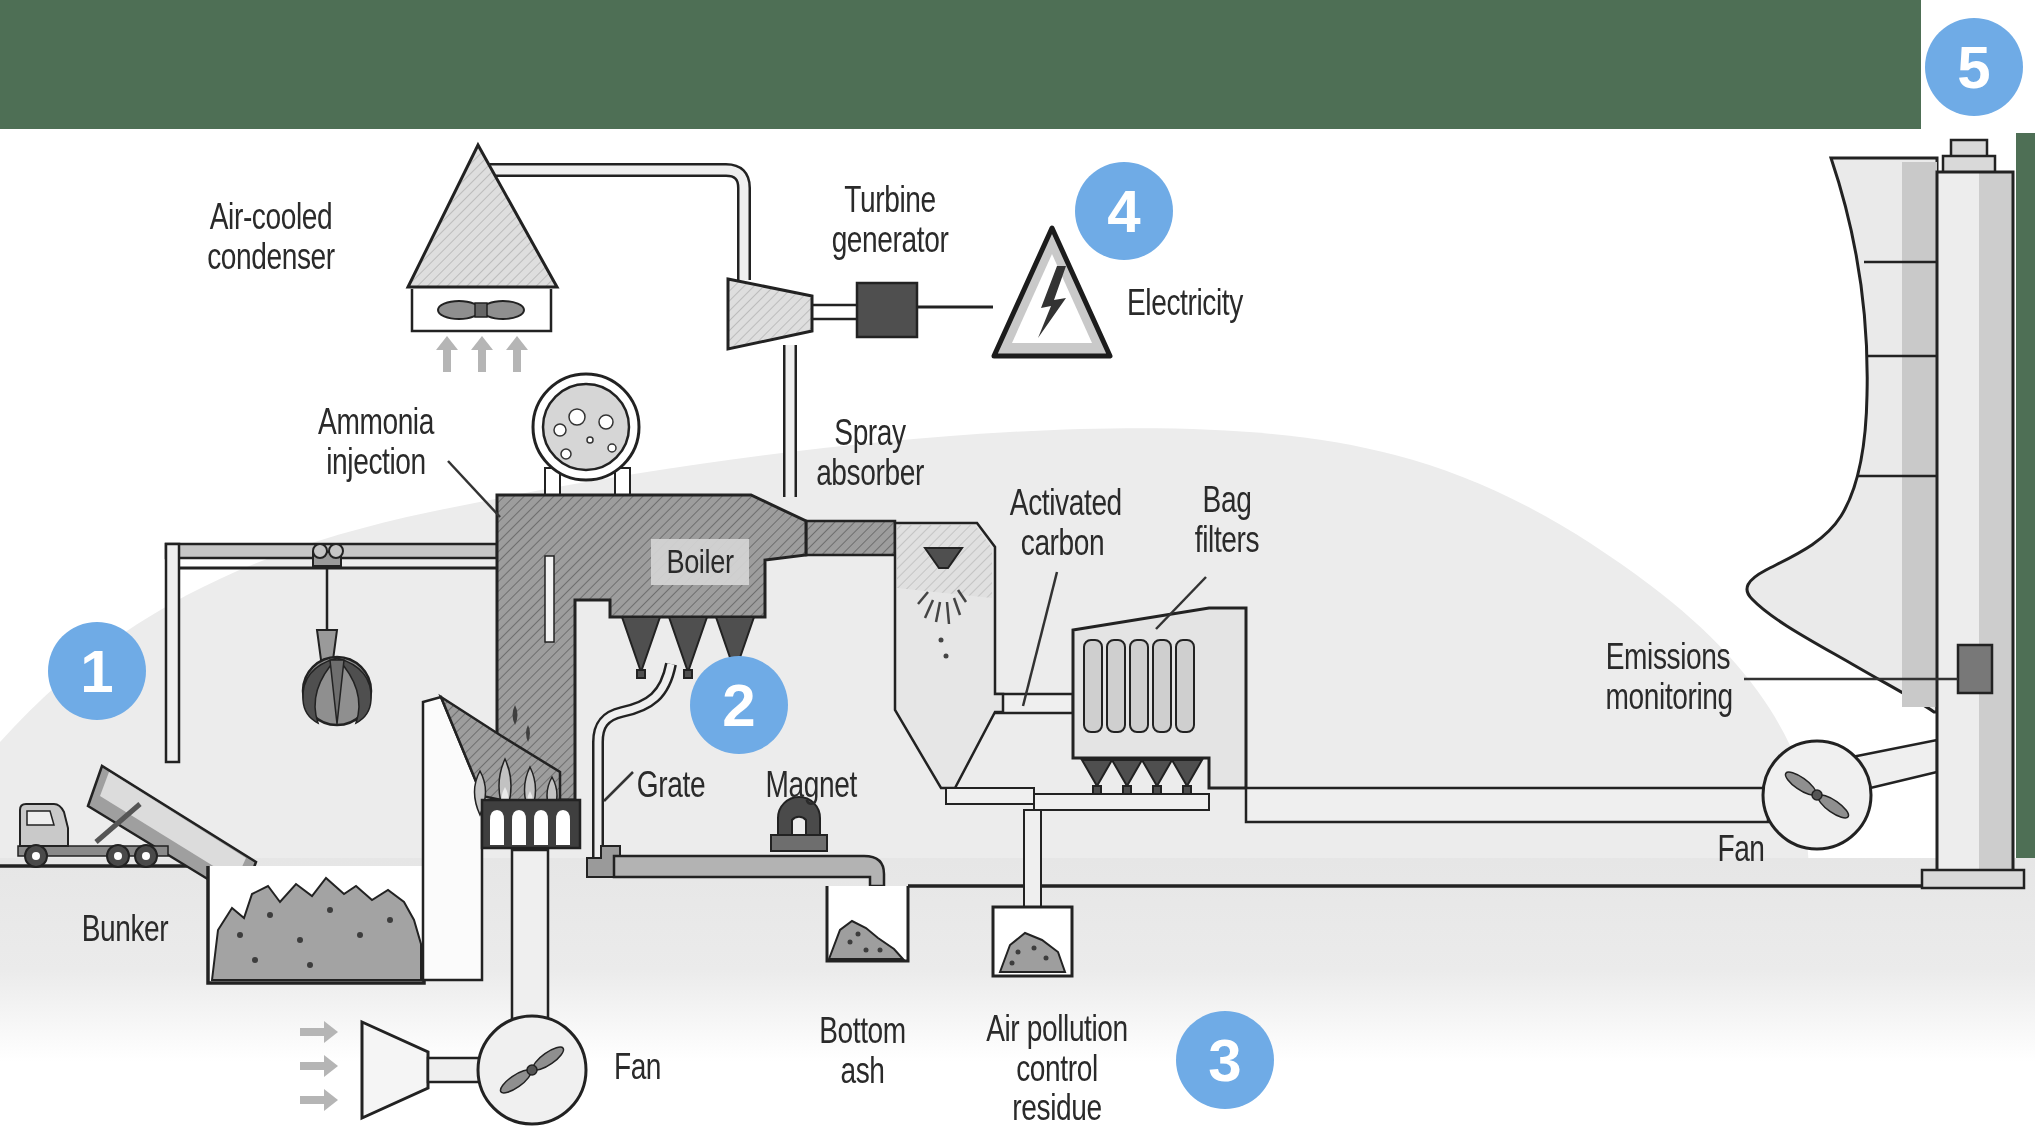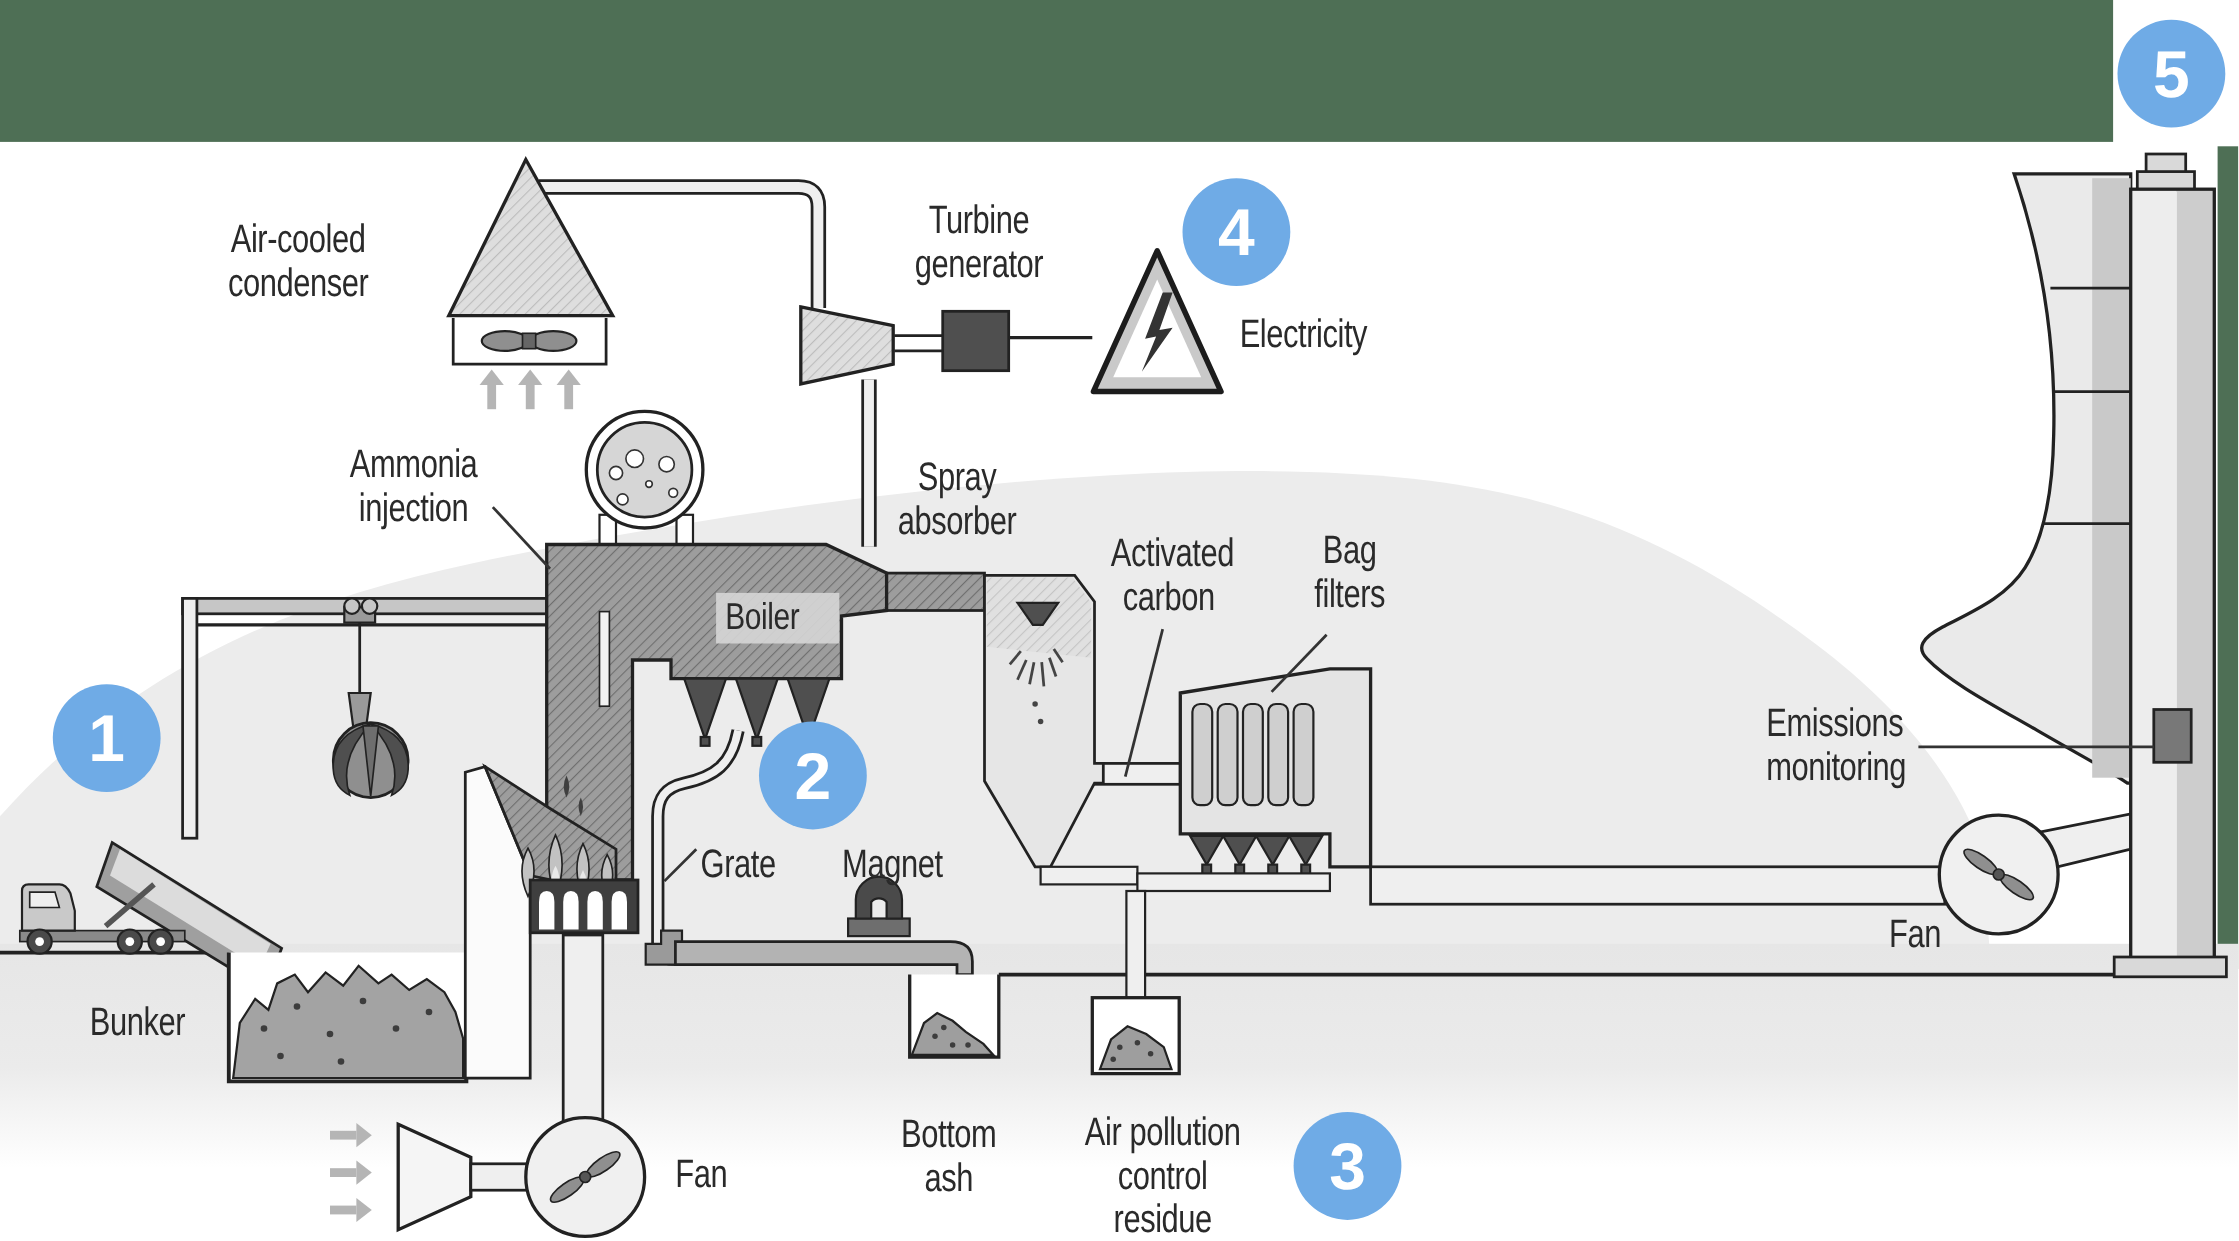--- a/index.html
+++ b/index.html
@@ -19,22 +19,22 @@
   .lbl-activated{left:995px;top:483px;width:135px;}
   .lbl-bag{left:1172px;top:480px;width:110px;}
   .lbl-emissions{left:1588px;top:637px;width:160px;}
   .lbl-grate{left:621px;top:765px;width:100px;}
   .lbl-magnet{left:754px;top:765px;width:105px;}
   .lbl-bunker{left:69px;top:909px;width:112px;}
   .lbl-bottomash{left:805px;top:1011px;width:115px;}
   .lbl-residue{left:954px;top:1009px;width:206px;}
   .lbl-fanleft{left:600px;top:1047px;width:75px;}
   .lbl-fanright{left:1706px;top:829px;width:70px;}
-  .lbl-boiler{left:651px;top:539px;width:112px;height:46px;background:rgba(214,214,214,.9);
-              display:flex;align-items:center;transform:none;}
+  .lbl-boiler{left:651px;top:539px;width:98px;height:46px;background:rgba(214,214,214,.9);
+              display:flex;align-items:center;justify-content:center;transform:none;}
   .lbl-boiler span{display:block;transform:scaleX(0.8);font-size:34px;color:#2a2a2a;}
   .callout{position:absolute;width:98px;height:98px;border-radius:50%;color:#fff;
            font-size:60px;font-weight:bold;display:flex;align-items:center;justify-content:center;}
   .c1{left:48px;top:622px;}  .c2{left:690px;top:656px;}  .c3{left:1176px;top:1011px;}
   .c4{left:1075px;top:162px;} .c5{left:1925px;top:18px;}
 </style>
 </head>
 <body>
 
 <div class="stage">

